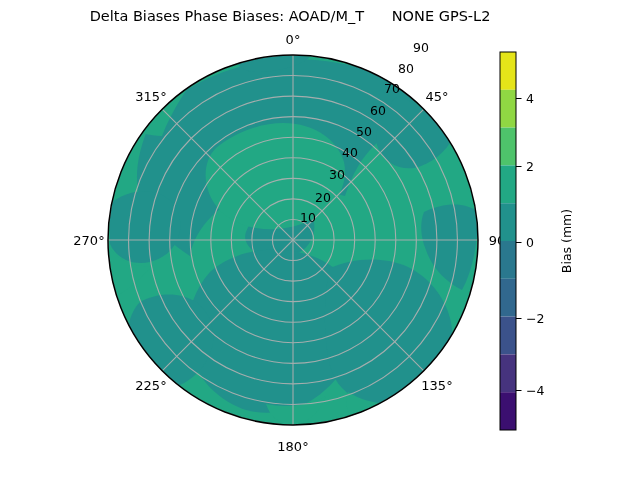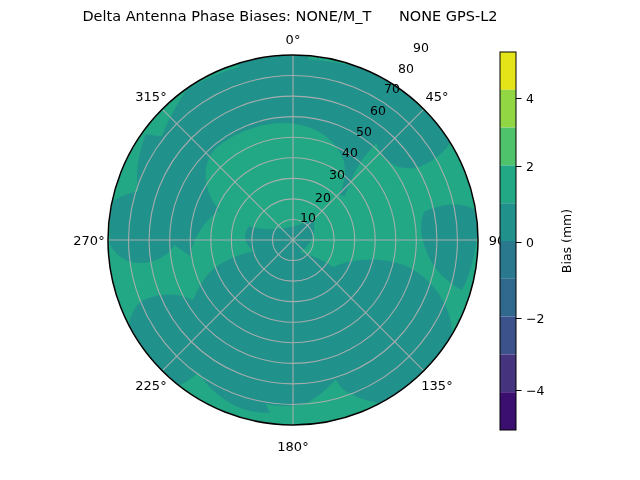--- a/index.html
+++ b/index.html
@@ -57,21 +57,21 @@
     font-size: 12.5px;
     fill: #000000;
     font-family: "DejaVu Sans", sans-serif;
   }
 </style>
 </head>
 <body>
 
 <div id="figure">
 
-  <div id="chart-title">Delta Antenna Phase Biases: NONE/M_T      NONE GPS-L2</div>
+  <div id="chart-title">Delta Biases Phase Biases: AOAD/M_T      NONE GPS-L2</div>
 
   <svg class="svg-layer" viewBox="0 0 640 480">
     <defs>
       <clipPath id="polarClip">
         <circle cx="293" cy="240" r="185"></circle>
       </clipPath>
     </defs>
 
     <g clip-path="url(#polarClip)">
 

